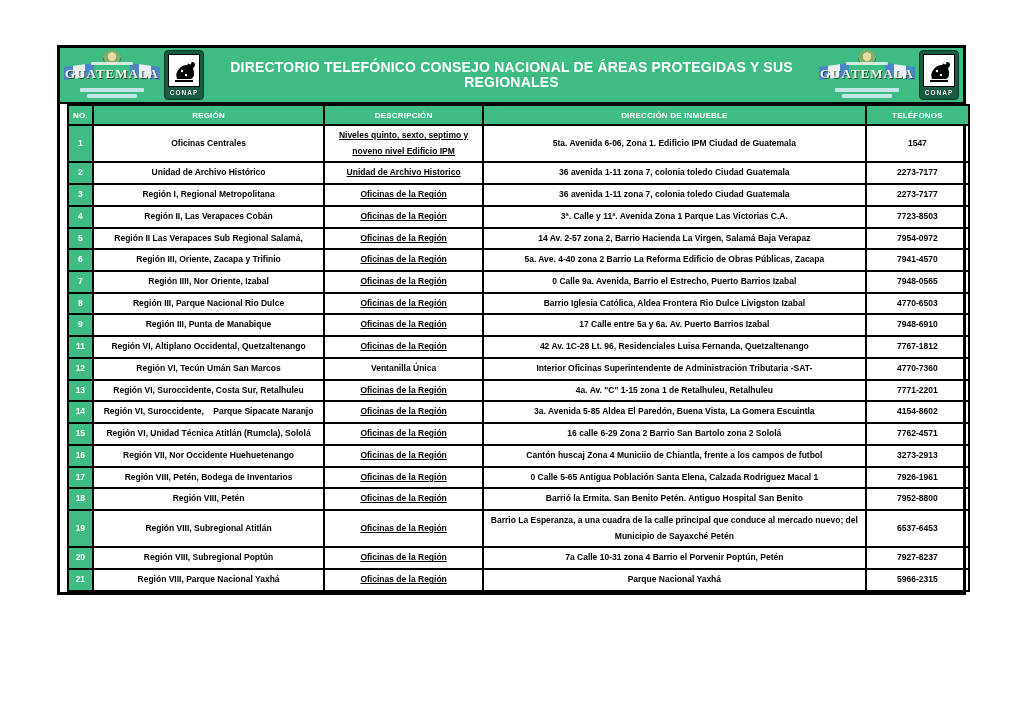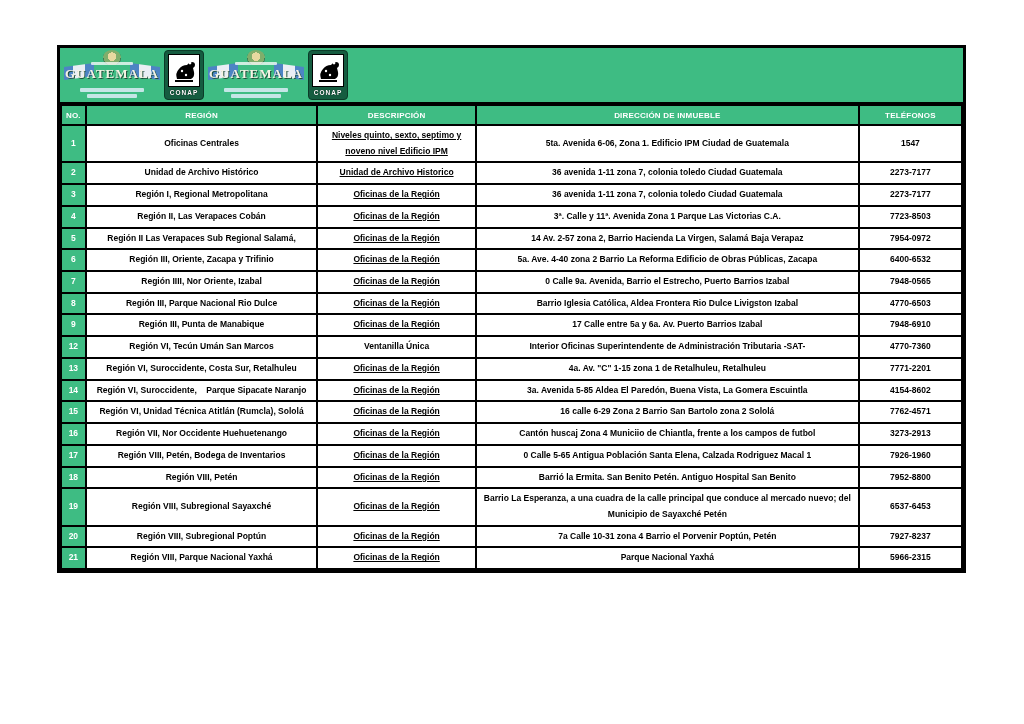--- a/index.html
+++ b/index.html
@@ -24,21 +24,21 @@
   .gt-sub1 { position:absolute; bottom:9px;  left:50%; transform:translateX(-50%); width:64px; height:4px; background:rgba(230,240,255,.8); border-radius:1px; }
   .gt-sub2 { position:absolute; bottom:3px;  left:50%; transform:translateX(-50%); width:50px; height:4px; background:rgba(230,240,255,.8); border-radius:1px; }
 
   
   .conap-logo { width:40px; height:50px; flex:0 0 auto; background:#155c40; border:1px solid #0b3b28; border-radius:4px;
                 display:flex; flex-direction:column; align-items:center; justify-content:flex-start; padding-top:3px; }
   .conap-box { width:32px; height:33px; background:#ffffff; border:1px solid #000; display:flex; align-items:center; justify-content:center; }
   .conap-word { color:#ffffff; font-size:6.5px; font-weight:bold; letter-spacing:1px; margin-top:2px; text-shadow:0 0 1px #000; }
 
   
-  table { width:100%; border-collapse:collapse; table-layout:fixed; }
+  table { width:100%; border-collapse:collapse; table-layout:fixed;margin-left:7px; }
   th, td { border:2px solid #000; text-align:center; vertical-align:middle; }
   th { background:#3ebc83; color:#ffffff; font-size:8px; font-weight:bold; height:20px; letter-spacing:.2px; }
   td { font-size:8.5px; font-weight:bold; color:#000; padding:2px 4px; line-height:1.85; }
   td.cell-no { background:#3ebc83; color:#ffffff; }
   td.cell-region { white-space:pre-wrap; }
   td.cell-desc.underline { text-decoration:underline; }
   col.c-no  { width:2.75%; }
   col.c-reg { width:25.7%; }
   col.c-des { width:17.6%; }
   col.c-dir { width:42.5%; }
@@ -67,20 +67,21 @@
           <path d="M6 22 q-2-6 2-10 q3-4 8-4 q2-3 5-3 q3 0 3 3 q0 2-2 3 l1 4 q1 5-3 7 z" fill="#000"></path>
           <circle cx="19" cy="6" r="1.4" fill="#fff"></circle>
           <circle cx="11" cy="14" r="1.2" fill="#fff"></circle>
           <circle cx="15" cy="18" r="1.2" fill="#fff"></circle>
           <path d="M4 23 h18 v2 H4 z" fill="#000"></path>
         </svg>
       </div>
       <div class="conap-word">CONAP</div>
     </div>
 
+    <div class="banner-title">DIRECTORIO TELEFÓNICO CONSEJO NACIONAL DE ÁREAS PROTEGIDAS Y SUS REGIONALES</div>
 
     <div class="gt-logo">
       <div class="gt-ribbon left"></div>
       <div class="gt-ribbon right"></div>
       <div class="gt-crest"></div>
       <div class="gt-smalltop"></div>
       <div class="gt-word">GUATEMALA</div>
       <div class="gt-sub1"></div>
       <div class="gt-sub2"></div>
     </div>
@@ -151,21 +152,21 @@
           <td class="cell-region">Región II Las Verapaces Sub Regional Salamá,</td>
           <td class="cell-desc underline">Oficinas de la Región</td>
           <td class="cell-dir">14 Av. 2-57 zona 2, Barrio Hacienda La Virgen, Salamá Baja Verapaz</td>
           <td class="cell-tel">7954-0972</td>
         </tr>
         <tr>
           <td class="cell-no">6</td>
           <td class="cell-region">Región III, Oriente, Zacapa y Trifinio</td>
           <td class="cell-desc underline">Oficinas de la Región</td>
           <td class="cell-dir">5a. Ave. 4-40 zona 2 Barrio La Reforma Edificio de Obras Públicas, Zacapa</td>
-          <td class="cell-tel">6400-6532</td>
+          <td class="cell-tel">7941-4570</td>
         </tr>
         <tr>
           <td class="cell-no">7</td>
           <td class="cell-region">Región IIII, Nor Oriente, Izabal</td>
           <td class="cell-desc underline">Oficinas de la Región</td>
           <td class="cell-dir">0 Calle 9a. Avenida, Barrio el Estrecho, Puerto Barrios Izabal</td>
           <td class="cell-tel">7948-0565</td>
         </tr>
         <tr>
           <td class="cell-no">8</td>
@@ -173,20 +174,27 @@
           <td class="cell-desc underline">Oficinas de la Región</td>
           <td class="cell-dir">Barrio Iglesia Católica, Aldea Frontera Rio Dulce Livigston Izabal</td>
           <td class="cell-tel">4770-6503</td>
         </tr>
         <tr>
           <td class="cell-no">9</td>
           <td class="cell-region">Región III, Punta de Manabique</td>
           <td class="cell-desc underline">Oficinas de la Región</td>
           <td class="cell-dir">17 Calle entre 5a y 6a. Av. Puerto Barrios Izabal</td>
           <td class="cell-tel">7948-6910</td>
+        </tr>
+        <tr>
+          <td class="cell-no">11</td>
+          <td class="cell-region">Región VI, Altiplano Occidental, Quetzaltenango</td>
+          <td class="cell-desc underline">Oficinas de la Región</td>
+          <td class="cell-dir">42 Av. 1C-28 Lt. 96, Residenciales Luisa Fernanda, Quetzaltenango</td>
+          <td class="cell-tel">7767-1812</td>
         </tr>
         <tr>
           <td class="cell-no">12</td>
           <td class="cell-region">Región VI, Tecún Umán San Marcos</td>
           <td class="cell-desc">Ventanilla Única</td>
           <td class="cell-dir">Interior Oficinas Superintendente de Administración Tributaria -SAT-</td>
           <td class="cell-tel">4770-7360</td>
         </tr>
         <tr>
           <td class="cell-no">13</td>
@@ -214,32 +222,32 @@
           <td class="cell-region">Región VII, Nor Occidente Huehuetenango</td>
           <td class="cell-desc underline">Oficinas de la Región</td>
           <td class="cell-dir">Cantón huscaj Zona 4 Municiio de Chiantla, frente a los campos de futbol</td>
           <td class="cell-tel">3273-2913</td>
         </tr>
         <tr>
           <td class="cell-no">17</td>
           <td class="cell-region">Región VIII, Petén, Bodega de Inventarios</td>
           <td class="cell-desc underline">Oficinas de la Región</td>
           <td class="cell-dir">0 Calle 5-65 Antigua Población Santa Elena, Calzada Rodriguez Macal 1</td>
-          <td class="cell-tel">7926-1960</td>
+          <td class="cell-tel">7926-1961</td>
         </tr>
         <tr>
           <td class="cell-no">18</td>
           <td class="cell-region">Región VIII, Petén</td>
           <td class="cell-desc underline">Oficinas de la Región</td>
           <td class="cell-dir">Barrió la Ermita. San Benito Petén. Antiguo Hospital San Benito</td>
           <td class="cell-tel">7952-8800</td>
         </tr>
         <tr>
           <td class="cell-no">19</td>
-          <td class="cell-region">Región VIII, Subregional Sayaxché</td>
+          <td class="cell-region">Región VIII, Subregional Atitlán</td>
           <td class="cell-desc underline">Oficinas de la Región</td>
           <td class="cell-dir">Barrio La Esperanza, a una cuadra de la calle principal que conduce al mercado nuevo; del Municipio de Sayaxché Petén</td>
           <td class="cell-tel">6537-6453</td>
         </tr>
         <tr>
           <td class="cell-no">20</td>
           <td class="cell-region">Región VIII, Subregional Poptún</td>
           <td class="cell-desc underline">Oficinas de la Región</td>
           <td class="cell-dir">7a Calle 10-31 zona 4 Barrio el Porvenir Poptún, Petén</td>
           <td class="cell-tel">7927-8237</td>

